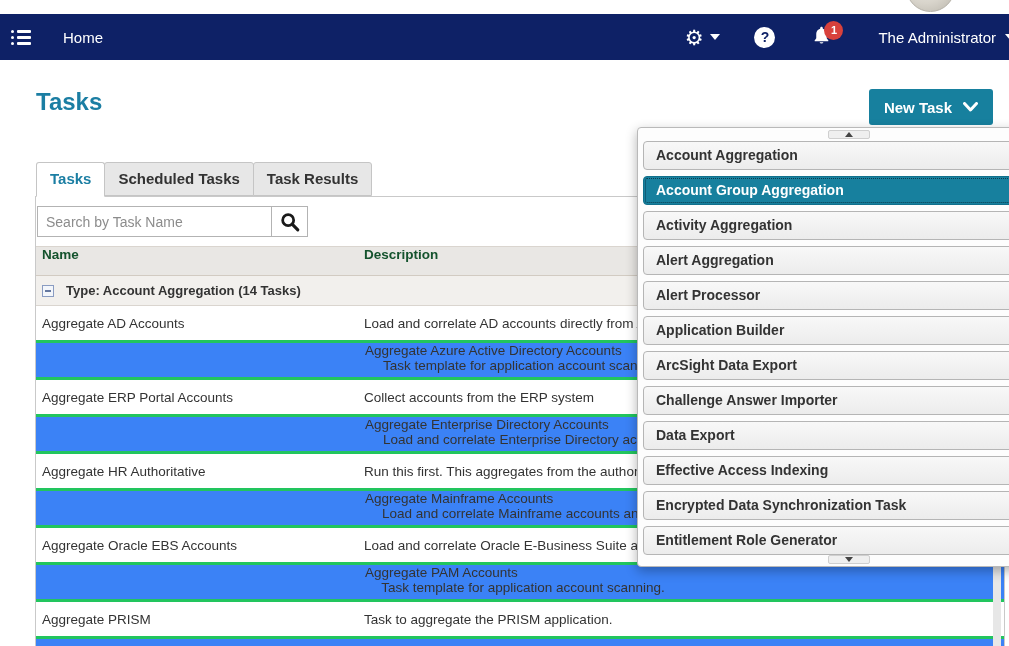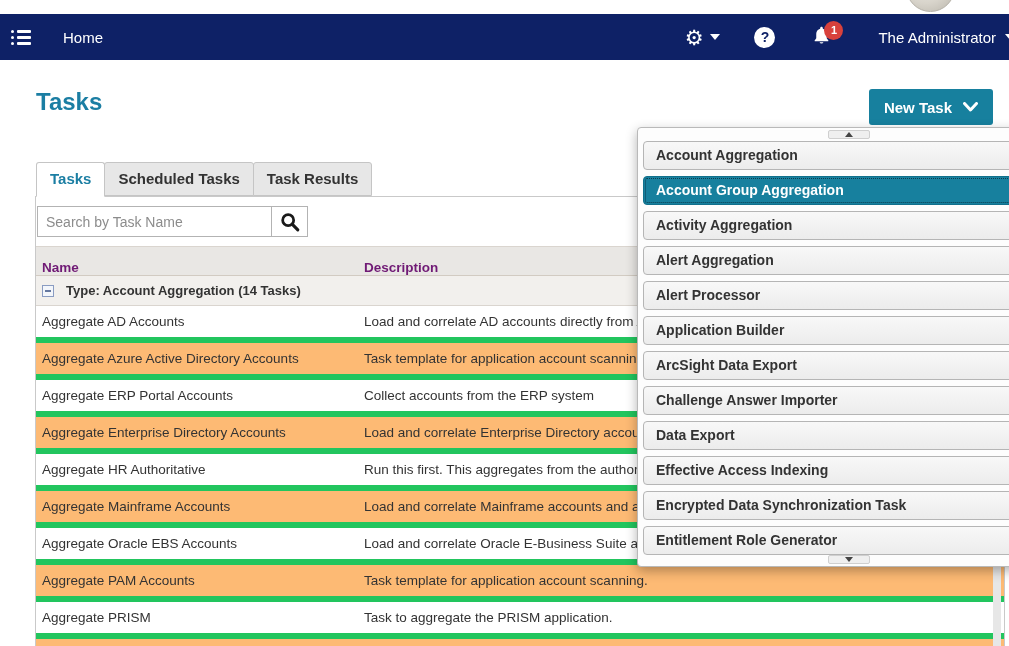--- a/index.html
+++ b/index.html
@@ -56,31 +56,31 @@
   .vscroll { position:absolute; top:2px; bottom:2px; right:3px; width:8px;
     background:#e7e7e7; border-radius:4px; }
 
   .search-row { margin:9px 0 9px 1px; display:flex; align-items:center; }
   .search-input { width:235px; height:31px; border:1px solid #b3b3b3; padding:0 8px;
     font-size:14px; font-family:inherit; color:#404040; }
   .search-input::placeholder { color:#8c8c8c; }
   .search-btn { width:37px; height:31px; margin-left:-1px; border:1px solid #b3b3b3;
     background:#fff; display:flex; align-items:center; justify-content:center; cursor:pointer; }
 
-  .g-header { display:flex; height:30px; align-items:flex-end; background:#e9e7e4;
+  .g-header { display:flex; height:30px; align-items:flex-start; background:#e9e7e4;
     border-top:1px solid #dad5cf; border-bottom:1px solid #d2cbc2;
-    font-weight:bold; font-size:13.5px; color:#701a75; }
+    font-weight:bold; font-size:13.5px; color:#14532d; }
   .c-name { width:322px; padding-left:6px; overflow:hidden; white-space:nowrap; }
   .c-desc { flex:1; padding-left:6px; overflow:hidden; white-space:nowrap; }
   .group-row { display:flex; align-items:center; gap:12px; height:30px; padding-left:6px;
     background:#f2f0ed; border-bottom:1px solid #dad5cf;
     font-weight:bold; font-size:13px; color:#333; cursor:pointer; }
-  .t-row { display:flex; align-items:center; height:37px; border-bottom:6px solid #22c55e;
+  .t-row { display:flex; align-items:center; height:37px; border-bottom:3px solid #22c55e;
     font-size:13.5px; color:#333; cursor:pointer; background:#fff; }
-  .t-row.alt { background:#fdba74; }
+  .t-row.alt { background:#3b82f6;flex-direction:column; }
   .t-row.partial { height:8px; border-bottom:none; }
 
   
   .dropdown { position:absolute; left:637px; top:127px; width:424px; height:440px;
     background:#fdfdfd; border:1px solid #b9b9b9; border-radius:4px;
     box-shadow:0 4px 12px rgba(0,0,0,0.30); z-index:10; }
   .scroll-pill { position:absolute; left:50%; transform:translateX(-50%); width:42px; height:9px;
     background:#efefef; border:1px solid #cfcfcf; border-radius:2px;
     display:flex; align-items:center; justify-content:center; cursor:pointer; }
   .scroll-pill.up { top:2px; }

